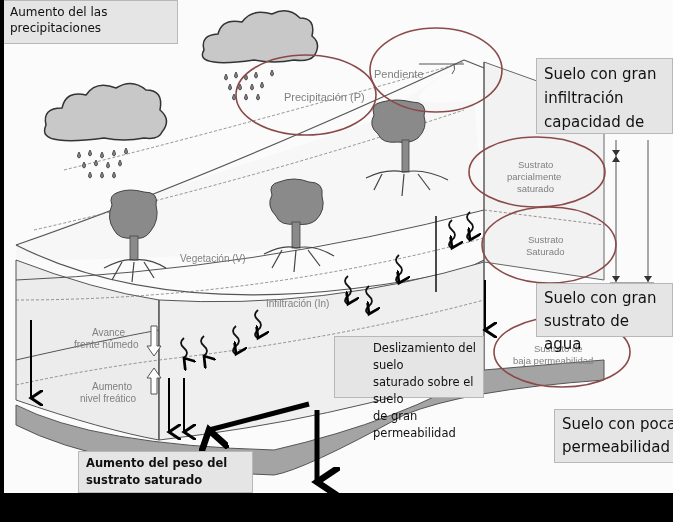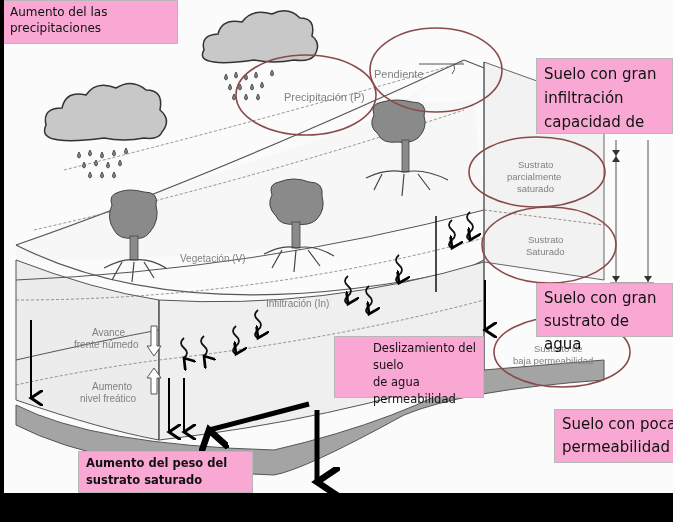--- a/index.html
+++ b/index.html
@@ -1,19 +1,19 @@
 <!DOCTYPE html>
 <html><head>
 <meta charset="utf-8">
 <style>
   html, body { margin: 0; padding: 0; }
   body { width: 673px; height: 522px; background: #000; overflow: hidden; position: relative; font-family: "Liberation Sans", sans-serif; }
   #canvas { position: absolute; left: 4px; top: 0; width: 669px; height: 493px; background: #fbfbfb; overflow: hidden; }
   svg#diagram { position: absolute; left: 0; top: 0; }
-  .callout { position: absolute; background: #f9a8d4; border: 1px solid #b8b8b8; font-family: "DejaVu Sans", sans-serif; color: #111; line-height: 1.35; padding: 3px 7px; box-sizing: border-box; }
+  .callout { position: absolute; background: #e5e5e5; border: 1px solid #b8b8b8; font-family: "DejaVu Sans", sans-serif; color: #111; line-height: 1.35; padding: 3px 7px; box-sizing: border-box; }
   .lbl { font-family: "Liberation Sans", sans-serif; fill: #808080; }
 </style>
 </head>
 <body>
 
 <div id="canvas">
 <svg id="diagram" width="669" height="493" viewBox="0 0 669 493">
   <defs>
     <marker id="ah" markerWidth="8" markerHeight="8" refX="4" refY="6" orient="auto" markerUnits="strokeWidth">
       <path d="M0,0 L4,6 L8,0" fill="none" stroke="#000" stroke-width="1.5"></path>
@@ -170,19 +170,20 @@
 <div class="callout" style="left:532px; top:283px; width:137px; height:54px; font-size:15px; line-height:23px;">
   <div>Suelo con gran</div>
   <div>sustrato de agua</div>
 </div>
 <div class="callout" style="left:550px; top:409px; width:136px; height:54px; font-size:15px; line-height:23px;">
   <div>Suelo con poca</div>
   <div>permeabilidad</div>
 </div>
 <div class="callout" style="left:330px; top:336px; width:150px; height:62px; font-size:11.5px; line-height:17px;padding-left:38px;">
   <div>Deslizamiento del suelo</div>
-  <div>de agua permeabilidad</div>
+  <div>saturado sobre el suelo</div>
+  <div>de gran permeabilidad</div>
 </div>
 <div class="callout" style="left:74px; top:451px; width:175px; height:42px; font-size:11.5px; line-height:17px;font-weight:bold;">
   <div>Aumento del peso del</div>
   <div>sustrato saturado</div>
 </div>
 </div>
 
 </body></html>

